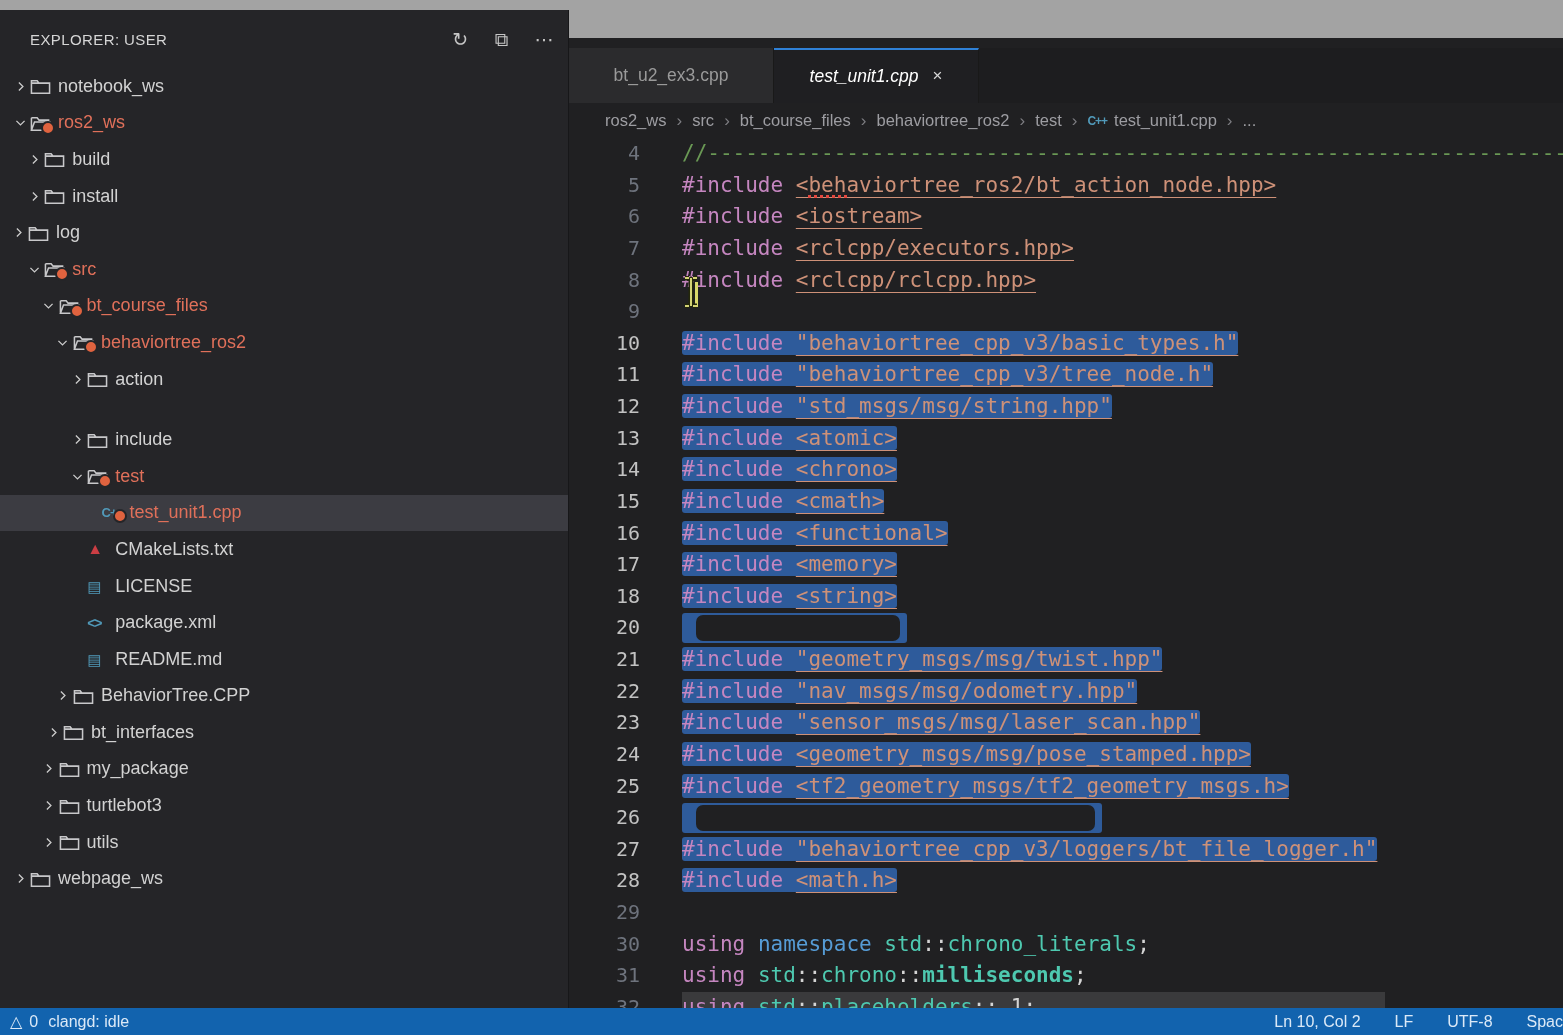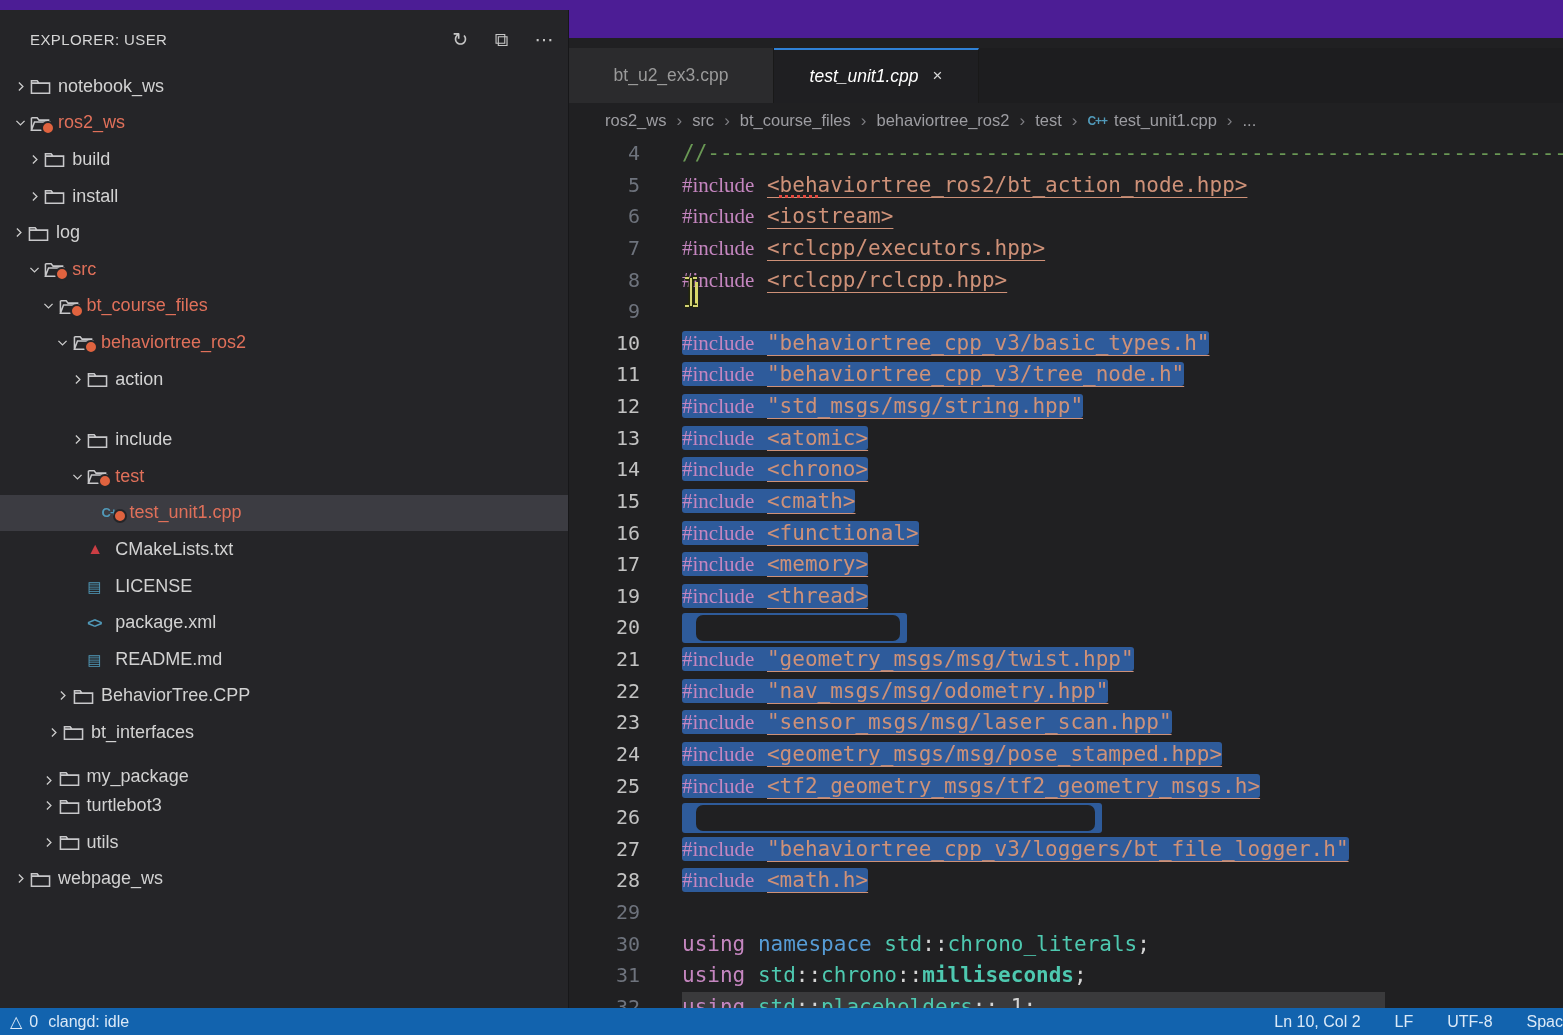--- a/index.html
+++ b/index.html
@@ -1,17 +1,17 @@
 <!DOCTYPE html>
 <html><head>
 <meta charset="utf-8">
 <style>
   html,body{margin:0;padding:0;background:#0d0d0d;width:1563px;height:1035px;overflow:hidden;
     font-family:"Liberation Sans", sans-serif;-webkit-font-smoothing:antialiased;}
-  #app{position:relative;width:1563px;height:1018px;background:#4c1d95;}
+  #app{position:relative;width:1563px;height:1018px;background:#a3a3a3;}
 
   
   #sidebar{position:absolute;left:0;top:10px;width:568px;height:998px;background:#252528;border-right:1px solid #171719;}
   #explorer-header{height:58px;display:flex;align-items:center;padding:0 14px 0 30px;color:#d6d6d6;
     font-size:15px;letter-spacing:.4px;}
   #explorer-header .title{flex:1;}
   .hdr-ico{color:#c5c5c5;font-size:19px;margin-left:26px;cursor:pointer;line-height:1;}
   #tree{position:relative;}
   .trow{position:relative;height:36.6px;display:flex;align-items:center;color:#d2d2d2;font-size:18px;cursor:pointer;}
   .trow.selected{background:#3c3c42;}
@@ -42,21 +42,21 @@
   .bc-cpp{color:#519aba;font-weight:bold;font-size:12px;letter-spacing:-1px;}
 
   
   #code{position:absolute;left:0;top:100px;width:100%;height:908px;overflow:hidden;
     font-family:"DejaVu Sans Mono", monospace;font-size:21px;}
   .crow{height:31.64px;line-height:31.64px;white-space:pre;display:flex;}
   .ln{display:inline-block;width:71px;flex:0 0 71px;text-align:right;color:#6e737d;font-size:20px;}
   .ln.bright{color:#c2c2c2;}
   .ctext{margin-left:42px;position:relative;}
   .cmt{color:#6a9955;}
-  .inc{color:#c586c0;font-family:Liberation Serif, serif;}
+  .inc{color:#c586c0;}
   .kw{color:#c586c0;}
   .ns{color:#569cd6;}
   .ty{color:#4ec9b0;}
   .tyb{color:#4ec9b0;font-weight:bold;}
   .pl{color:#d4d4d4;}
   .str{color:#ce9178;text-decoration:underline;text-underline-offset:5px;text-decoration-thickness:1px;}
   .sqs{color:#ce9178;text-decoration:underline;text-underline-offset:5px;text-decoration-thickness:1px;
     position:relative;text-align:center;}
   .sqs::after{content:"";position:absolute;left:12px;right:-14px;bottom:-1px;height:3px;
     background:repeating-linear-gradient(90deg,#e5483f 0 3px,transparent 3px 6px);}
@@ -289,21 +289,21 @@
               <path d="M6 3 l5 5 -5 5" stroke="#cccccc" stroke-width="1.6" fill="none"></path>
             </svg>
           </span>
           <span class="ficon">
             <svg viewBox="0 0 22 18">
               <path d="M1.5 3.5 h6 l2 2.5 h11 v10.5 h-19 z M1.5 6 h8" stroke="#c8c8ca" stroke-width="1.6" fill="none"></path>
             </svg>
           </span>
           <span class="lbl">bt_interfaces</span>
         </div>
-        <div class="trow" style="padding-left: 38.6px; align-items: flex-end;">
+        <div class="trow" style="padding-left: 38.6px;">
           <span class="chev">
             <svg viewBox="0 0 16 16">
               <path d="M6 3 l5 5 -5 5" stroke="#cccccc" stroke-width="1.6" fill="none"></path>
             </svg>
           </span>
           <span class="ficon">
             <svg viewBox="0 0 22 18">
               <path d="M1.5 3.5 h6 l2 2.5 h11 v10.5 h-19 z M1.5 6 h8" stroke="#c8c8ca" stroke-width="1.6" fill="none"></path>
             </svg>
           </span>
@@ -387,21 +387,21 @@
         <div class="crow"><span class="ln">8</span><span class="ctext"><span class="inc">#include</span><span class="pl"> </span><span class="str">&lt;rclcpp/rclcpp.hpp&gt;</span></span></div>
         <div class="crow"><span class="ln">9</span><span class="ctext"></span></div>
         <div class="crow"><span class="ln bright">10</span><span class="ctext"><span class="sel"><span class="inc">#include</span><span class="pl"> </span><span class="str">"behaviortree_cpp_v3/basic_types.h"</span></span></span></div>
         <div class="crow"><span class="ln bright">11</span><span class="ctext"><span class="sel"><span class="inc">#include</span><span class="pl"> </span><span class="str">"behaviortree_cpp_v3/tree_node.h"</span></span></span></div>
         <div class="crow"><span class="ln bright">12</span><span class="ctext"><span class="sel"><span class="inc">#include</span><span class="pl"> </span><span class="str">"std_msgs/msg/string.hpp"</span></span></span></div>
         <div class="crow"><span class="ln bright">13</span><span class="ctext"><span class="sel"><span class="inc">#include</span><span class="pl"> </span><span class="str">&lt;atomic&gt;</span></span></span></div>
         <div class="crow"><span class="ln bright">14</span><span class="ctext"><span class="sel"><span class="inc">#include</span><span class="pl"> </span><span class="str">&lt;chrono&gt;</span></span></span></div>
         <div class="crow"><span class="ln bright">15</span><span class="ctext"><span class="sel"><span class="inc">#include</span><span class="pl"> </span><span class="str">&lt;cmath&gt;</span></span></span></div>
         <div class="crow"><span class="ln bright">16</span><span class="ctext"><span class="sel"><span class="inc">#include</span><span class="pl"> </span><span class="str">&lt;functional&gt;</span></span></span></div>
         <div class="crow"><span class="ln bright">17</span><span class="ctext"><span class="sel"><span class="inc">#include</span><span class="pl"> </span><span class="str">&lt;memory&gt;</span></span></span></div>
-        <div class="crow"><span class="ln bright">19</span><span class="ctext"><span class="sel"><span class="inc">#include</span><span class="pl"> </span><span class="str">&lt;thread&gt;</span></span></span></div>
+        <div class="crow"><span class="ln bright">18</span><span class="ctext"><span class="sel"><span class="inc">#include</span><span class="pl"> </span><span class="str">&lt;string&gt;</span></span></span></div>
         <div class="crow"><span class="ln bright">20</span><span class="ctext"><span class="selblock" style="width: 225px;"><i></i></span></span></div>
         <div class="crow"><span class="ln bright">21</span><span class="ctext"><span class="sel"><span class="inc">#include</span><span class="pl"> </span><span class="str">"geometry_msgs/msg/twist.hpp"</span></span></span></div>
         <div class="crow"><span class="ln bright">22</span><span class="ctext"><span class="sel"><span class="inc">#include</span><span class="pl"> </span><span class="str">"nav_msgs/msg/odometry.hpp"</span></span></span></div>
         <div class="crow"><span class="ln bright">23</span><span class="ctext"><span class="sel"><span class="inc">#include</span><span class="pl"> </span><span class="str">"sensor_msgs/msg/laser_scan.hpp"</span></span></span></div>
         <div class="crow"><span class="ln bright">24</span><span class="ctext"><span class="sel"><span class="inc">#include</span><span class="pl"> </span><span class="str">&lt;geometry_msgs/msg/pose_stamped.hpp&gt;</span></span></span></div>
         <div class="crow"><span class="ln bright">25</span><span class="ctext"><span class="sel"><span class="inc">#include</span><span class="pl"> </span><span class="str">&lt;tf2_geometry_msgs/tf2_geometry_msgs.h&gt;</span></span></span></div>
         <div class="crow"><span class="ln bright">26</span><span class="ctext"><span class="selblock" style="width: 420px;"><i></i></span></span></div>
         <div class="crow"><span class="ln bright">27</span><span class="ctext"><span class="sel"><span class="inc">#include</span><span class="pl"> </span><span class="str">"behaviortree_cpp_v3/loggers/bt_file_logger.h"</span></span></span></div>
         <div class="crow"><span class="ln bright">28</span><span class="ctext"><span class="sel"><span class="inc">#include</span><span class="pl"> </span><span class="str">&lt;math.h&gt;</span></span></span></div>
         <div class="crow"><span class="ln">29</span><span class="ctext"></span></div>

